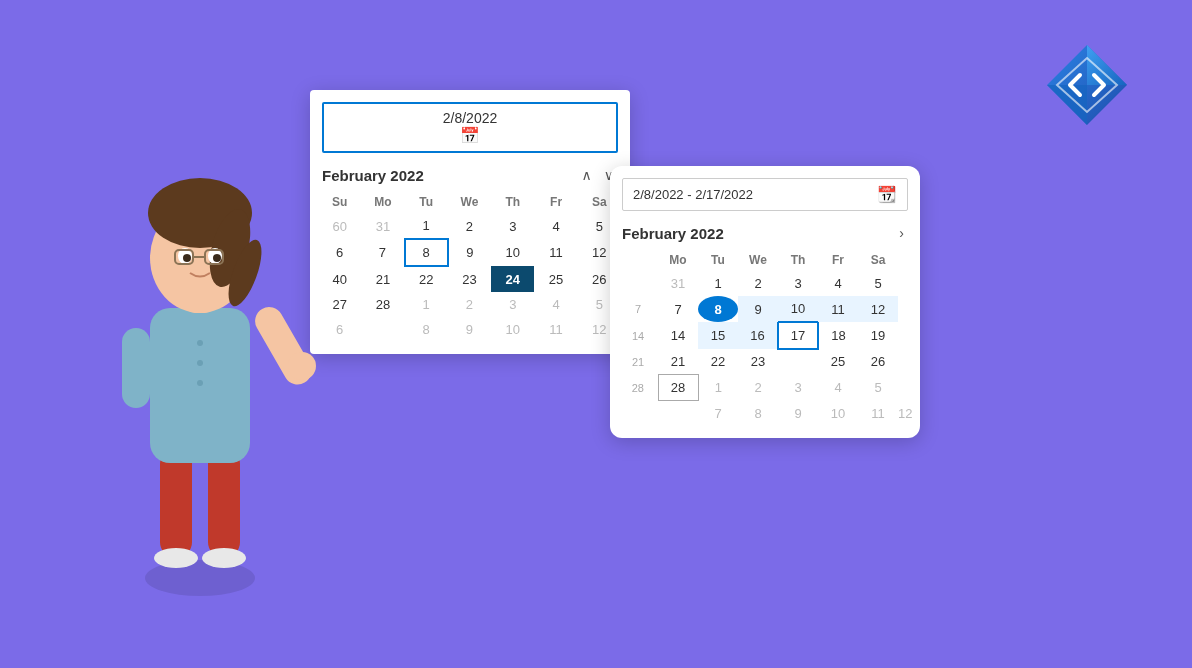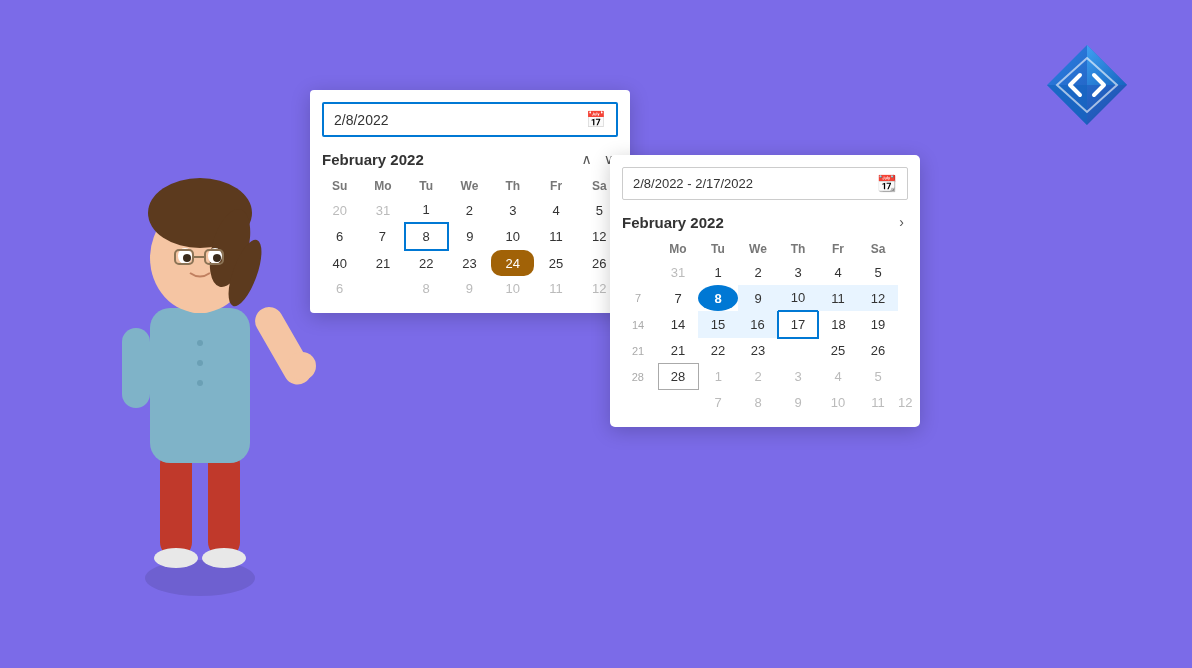--- a/index.html
+++ b/index.html
@@ -46,20 +46,21 @@
     .date-input-box {
       display: flex;
       align-items: center;
       justify-content: space-between;
       border: 2px solid #0078D4;
       border-radius: 2px;
       padding: 6px 10px;
       margin: 12px 12px 8px 12px;
       font-size: 14px;
       color: #333;
+      flex-direction: column;
     }
 
     .date-input-box .icon {
       color: #0078D4;
       font-size: 16px;
     }
 
     .calendar-header {
       display: flex;
       align-items: center;
@@ -107,40 +108,40 @@
       width: 40px;
       cursor: pointer;
       position: relative;
     }
 
     .cal-grid td.other-month {
       color: #bbb;
     }
 
     .cal-grid td.selected-single {
-      background: #a16207;
+      background: #0c4a6e;
       color: #fff;
-      border-radius: 10px;
-      font-weight: 400;
+      border-radius: 0;
+      font-weight: 700;
     }
 
     .cal-grid td.outlined {
       border: 2px solid #0078D4;
       border-radius: 2px;
       color: #333;
     }
 
     
     .calendar-range {
       position: absolute;
-      top: 155px;
+      top: 166px;
       left: 610px;
       width: 310px;
       background: #fff;
-      border-radius: 5px;
+      border-radius: 12px;
       box-shadow: 0 4px 20px rgba(0,0,0,0.2);
       padding-bottom: 12px;
     }
 
     .range-input-box {
       display: flex;
       align-items: center;
       justify-content: space-between;
       border: 1.5px solid #ccc;
       border-radius: 2px;
@@ -252,21 +253,21 @@
             <th>Mo</th>
             <th>Tu</th>
             <th>We</th>
             <th>Th</th>
             <th>Fr</th>
             <th>Sa</th>
           </tr>
       </thead>
       <tbody id="single-cal-body">
           <tr>
-            <td class="other-month">20</td>
+            <td class="other-month">60</td>
             <td class="other-month">31</td>
             <td>1</td>
             <td>2</td>
             <td>3</td>
             <td>4</td>
             <td>5</td>
           </tr>
           <tr>
             <td>6</td>
             <td>7</td>
@@ -277,20 +278,29 @@
             <td>12</td>
           </tr>
           <tr>
             <td>40</td>
             <td>21</td>
             <td>22</td>
             <td>23</td>
             <td class="selected-single">24</td>
             <td>25</td>
             <td>26</td>
+          </tr>
+          <tr>
+            <td>27</td>
+            <td>28</td>
+            <td class="other-month">1</td>
+            <td class="other-month">2</td>
+            <td class="other-month">3</td>
+            <td class="other-month">4</td>
+            <td class="other-month">5</td>
           </tr>
           <tr>
             <td class="other-month">6</td>
             <td class="other-month"></td>
             <td class="other-month">8</td>
             <td class="other-month">9</td>
             <td class="other-month">10</td>
             <td class="other-month">11</td>
             <td class="other-month">12</td>
           </tr>

